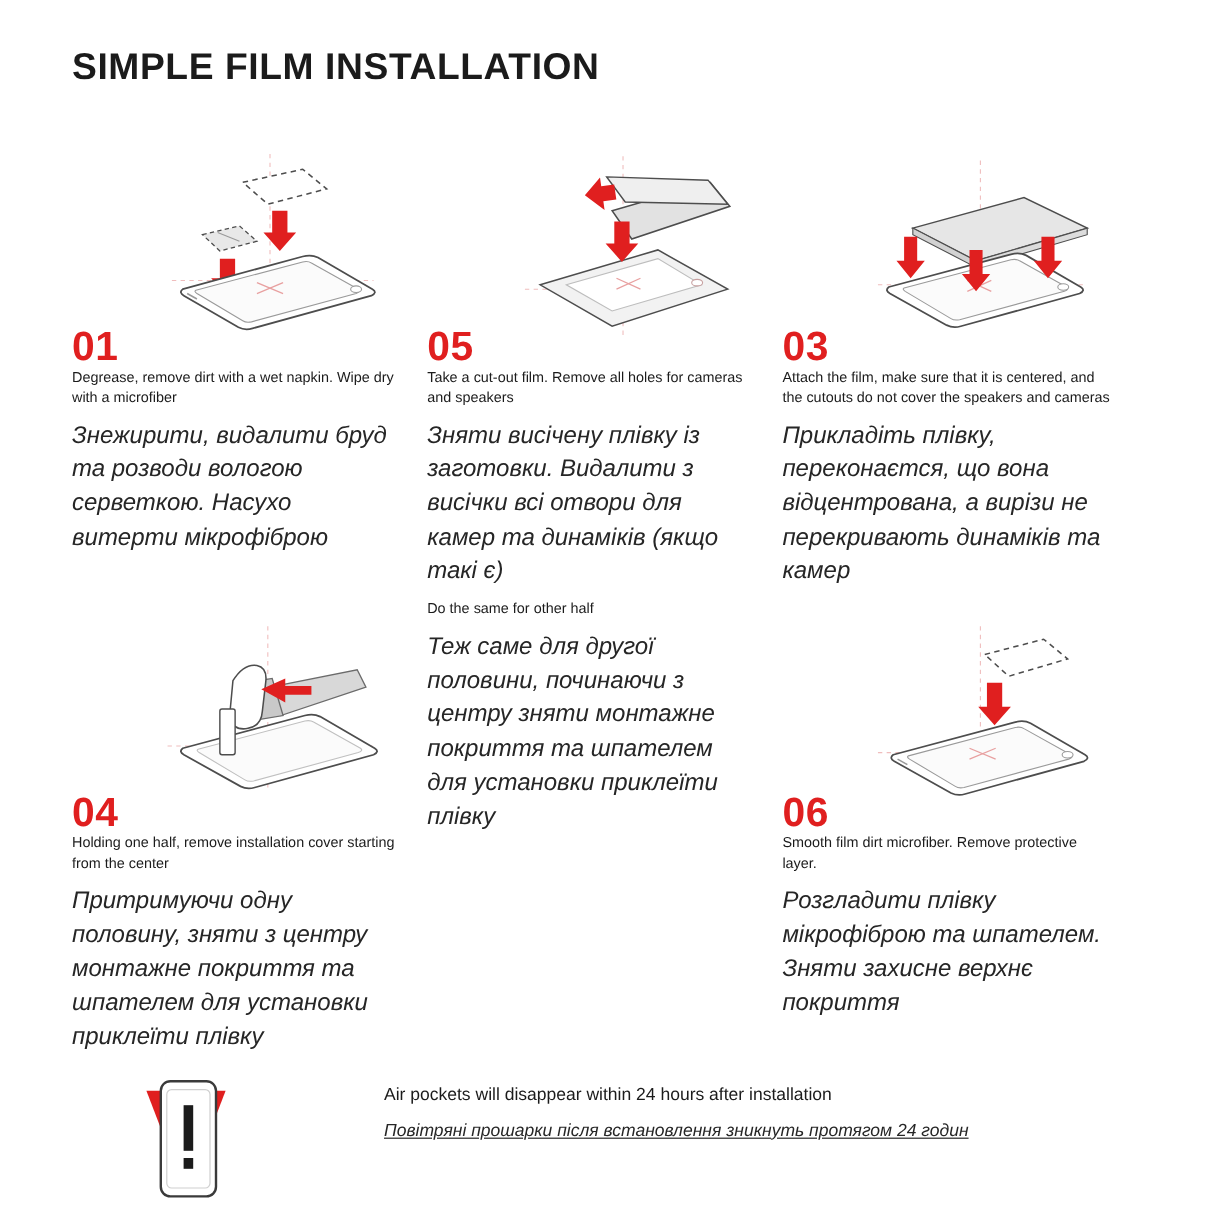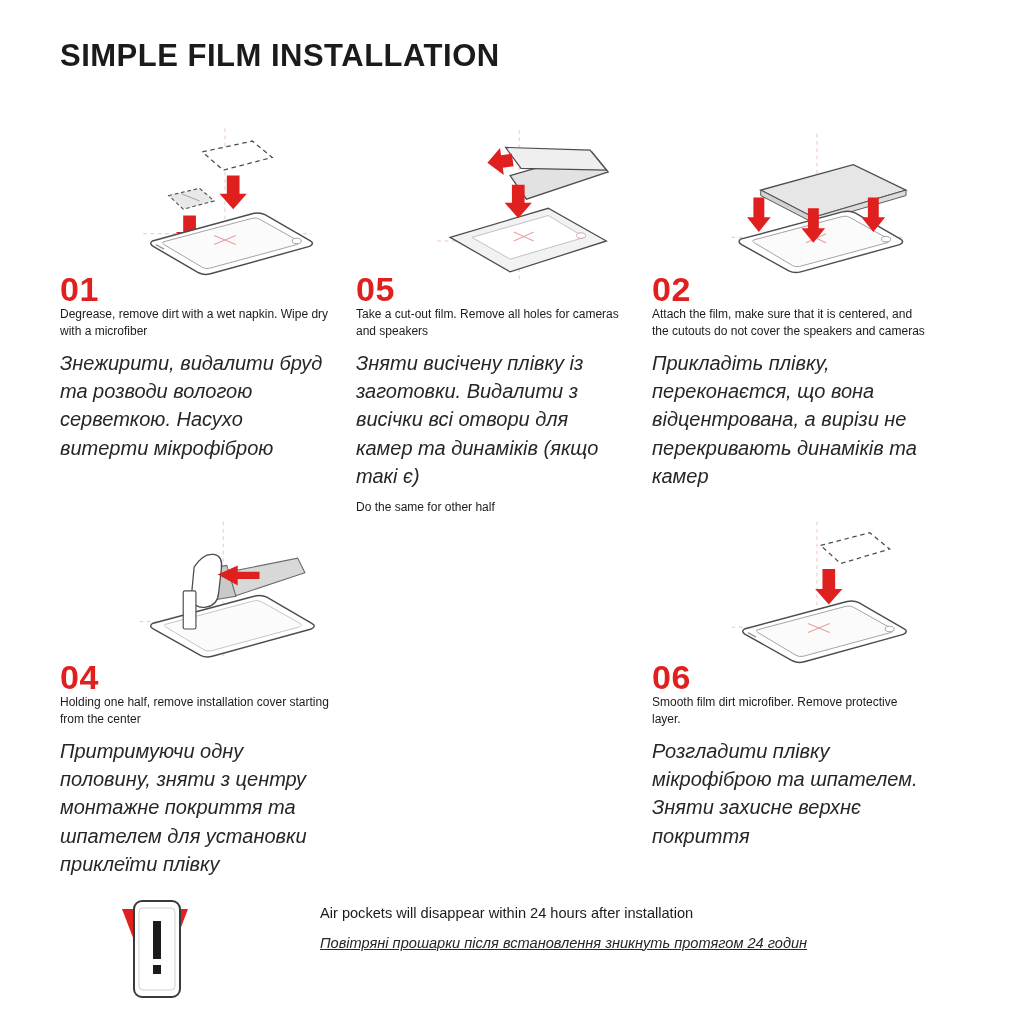--- a/index.html
+++ b/index.html
@@ -219,21 +219,21 @@
             </g>
           </svg>
         </div>
       </div>
       <p class="txt-en">Take a cut-out film. Remove all holes for cameras and speakers</p>
       <p class="txt-uk">Зняти висічену плівку із заготовки. Видалити з висічки всі отвори для камер та динаміків (якщо такі є)</p>
     </div>
 
     <div class="step">
       <div class="step-head">
-        <div class="step-num">02</div>
+        <div class="step-num">03</div>
         <div class="step-art">
           <svg viewBox="0 0 240 190">
             <g stroke="#f0bdbd" stroke-width="1" stroke-dasharray="4 4">
               <line x1="120" y1="10" x2="120" y2="160"></line>
               <line x1="26" y1="124" x2="214" y2="124"></line>
             </g>
 
             <g>
               <polygon points="58,72 160,44 218,72 116,102" fill="#e6e6e6" stroke="#4d4d4d" stroke-width="1.4"></polygon>
               <polygon points="58,72 116,102 116,108 58,78" fill="#d2d2d2" stroke="#4d4d4d" stroke-width="1"></polygon>
@@ -295,20 +295,21 @@
             </g>
           </svg>
         </div>
       </div>
       <p class="txt-en">Holding one half, remove installation cover starting from the center</p>
       <p class="txt-uk">Притримуючи одну половину, зняти з центру монтажне покриття та шпателем для установки приклеїти плівку</p>
     </div>
 
     <div class="step">
       <p class="txt-en">Do the same for other half</p>
+      <p class="txt-uk">Теж саме для другої половини, починаючи з центру зняти монтажне покриття та шпателем для установки приклеїти плівку</p>
     </div>
 
     <div class="step">
       <div class="step-head">
         <div class="step-num">06</div>
         <div class="step-art">
           <svg viewBox="0 0 240 190">
             <g stroke="#f0bdbd" stroke-width="1" stroke-dasharray="4 4">
               <line x1="120" y1="10" x2="120" y2="160"></line>
               <line x1="26" y1="126" x2="214" y2="126"></line>

